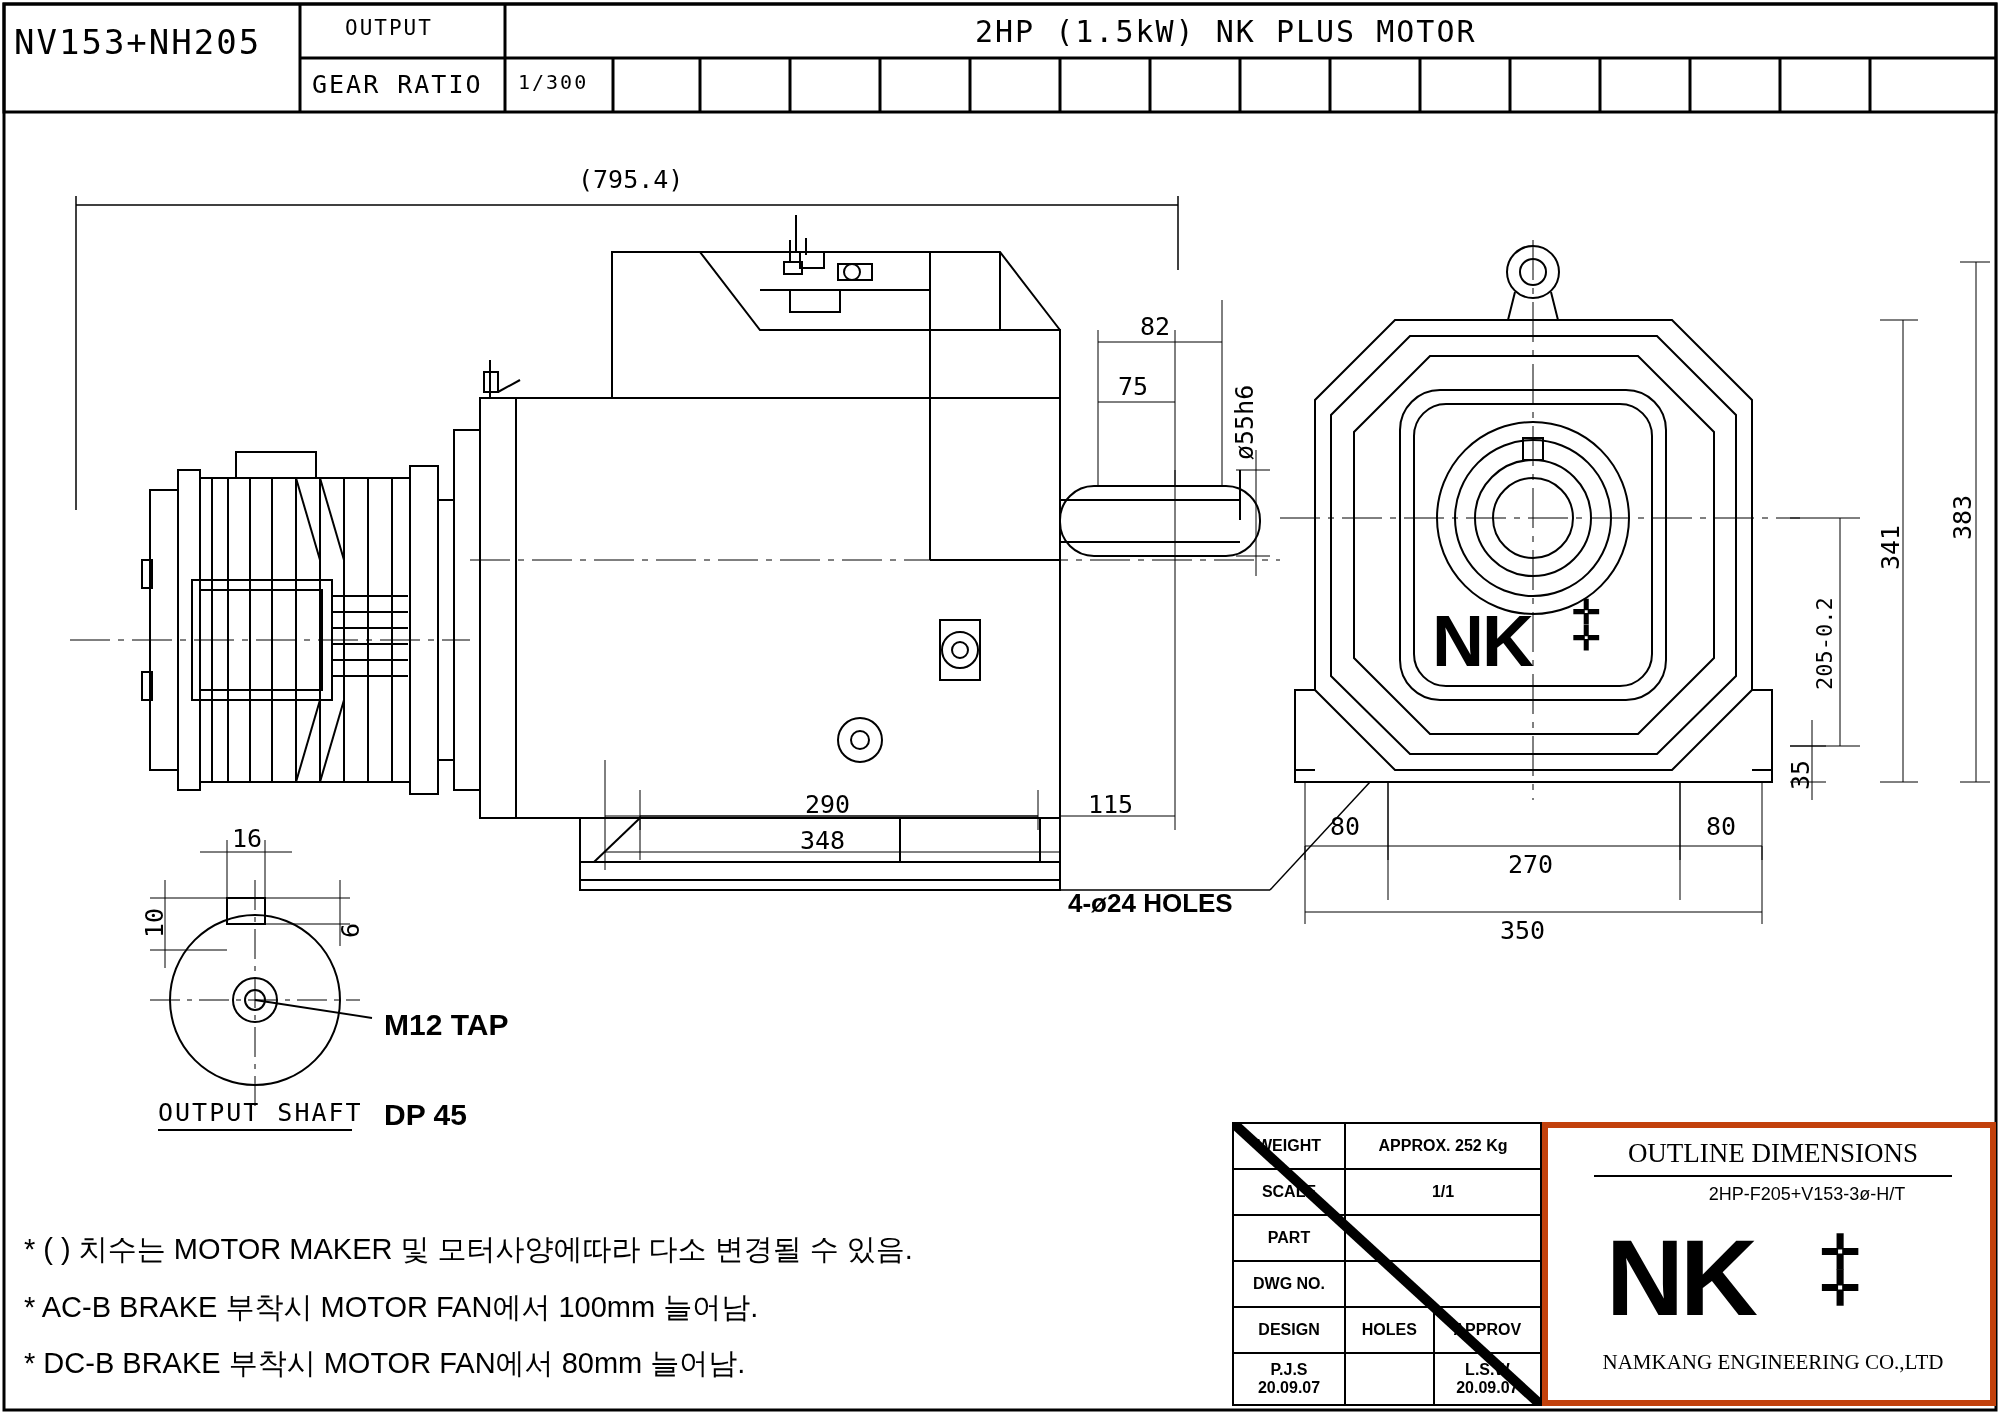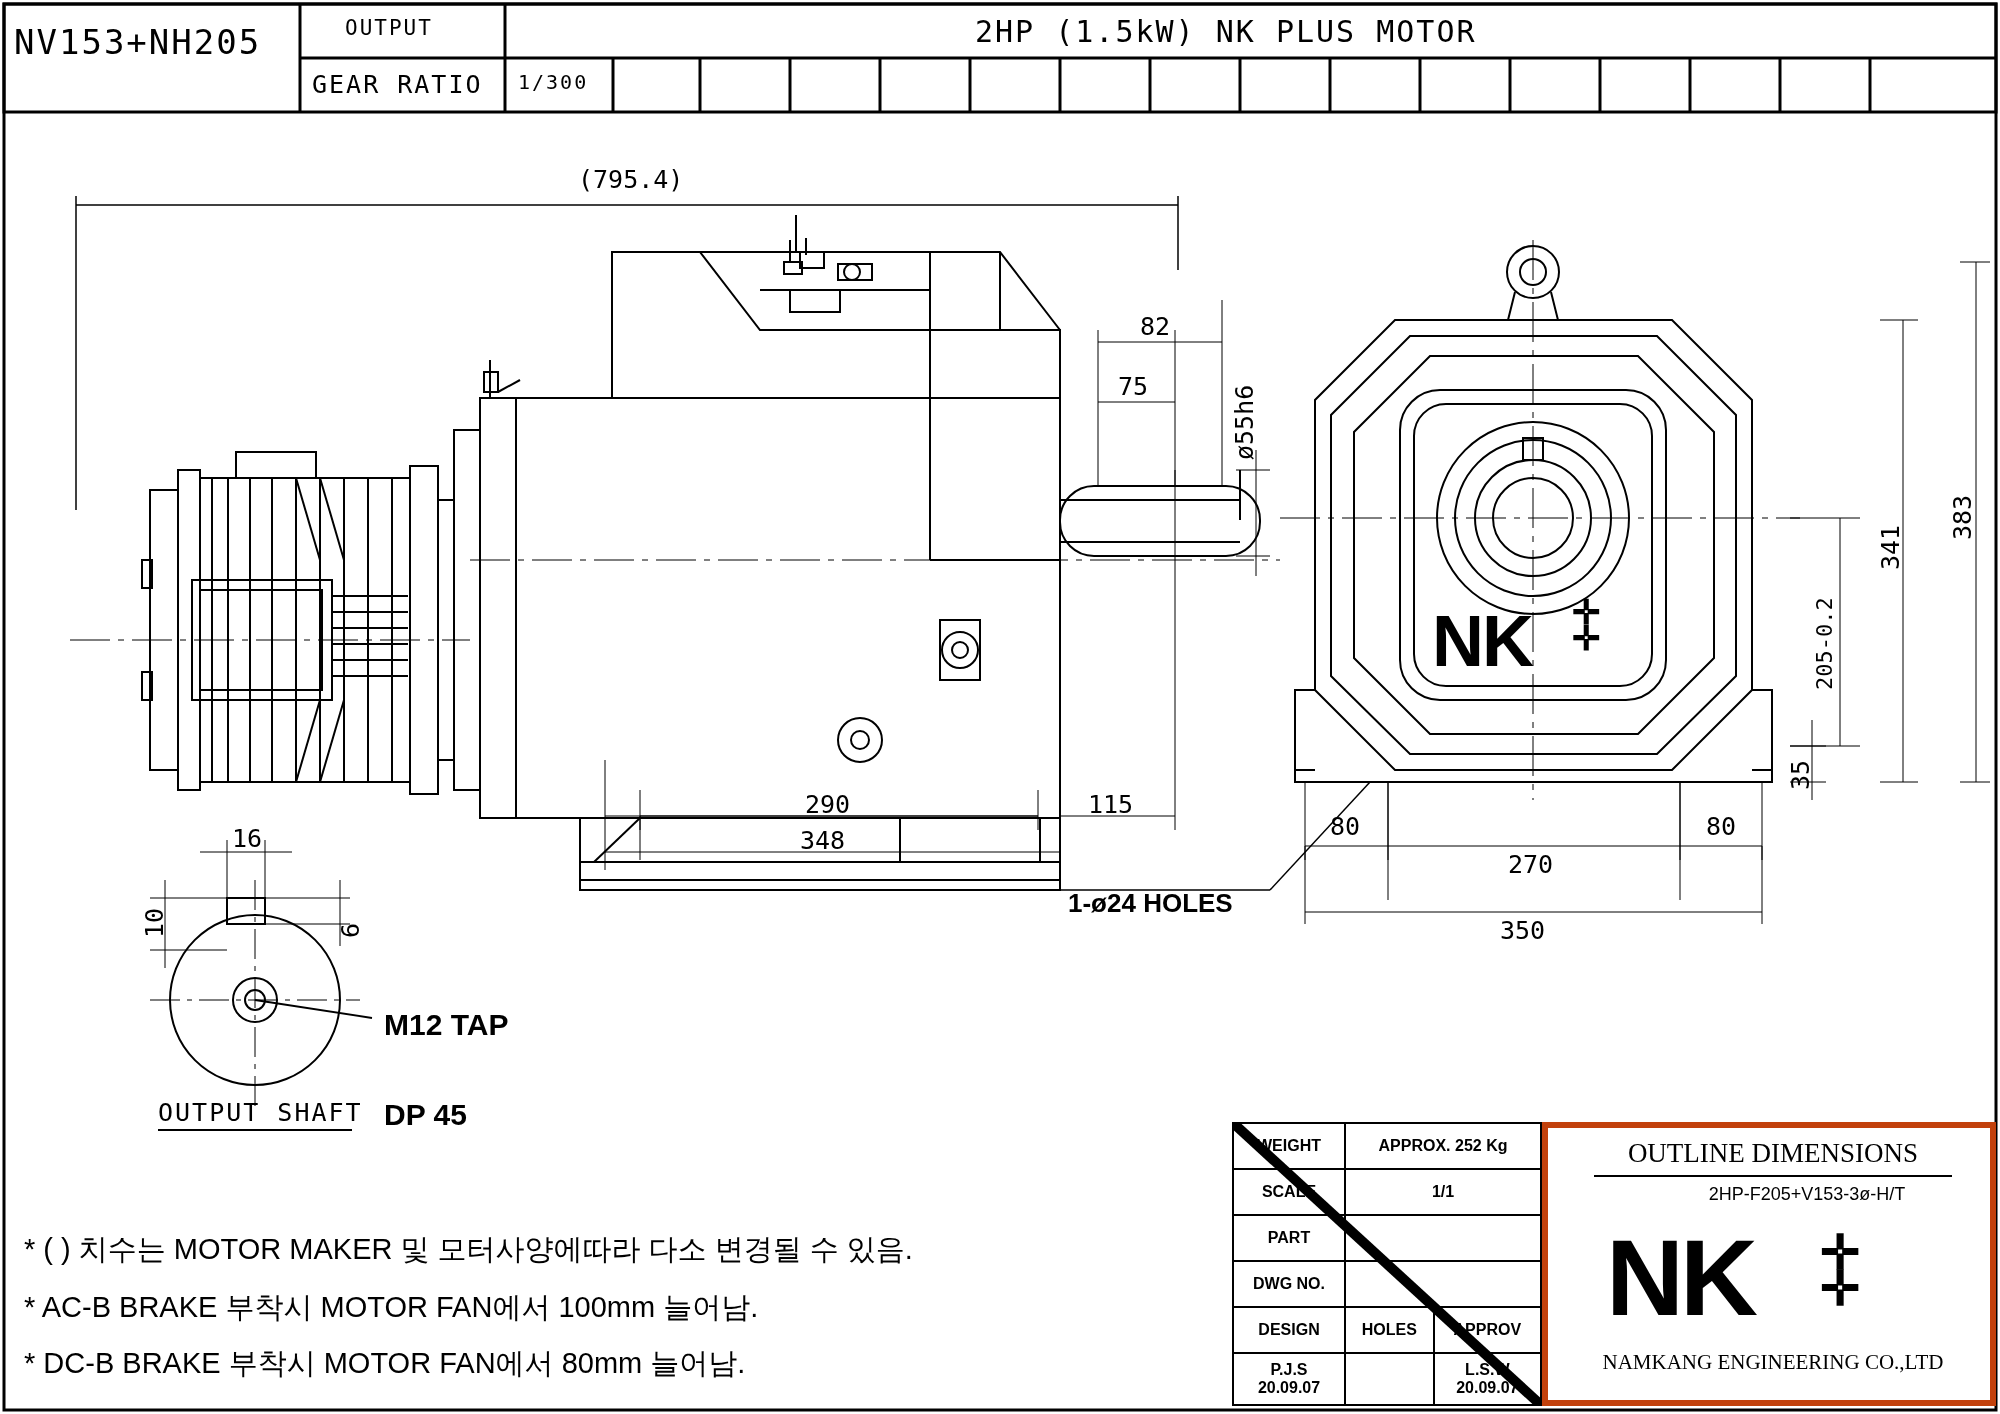--- a/index.html
+++ b/index.html
@@ -302,21 +302,21 @@
   <div class="lt dim" style="left:1948px; top:540px; transform:rotate(-90deg); transform-origin:left top;">383</div>
   <div class="lt dim" style="left:1876px; top:570px; transform:rotate(-90deg); transform-origin:left top;">341</div>
   <div class="lt dim" style="left:1812px; top:690px; transform:rotate(-90deg); transform-origin:left top; font-size:22px;">205-0.2</div>
   <div class="lt dim" style="left:1786px; top:790px; transform:rotate(-90deg); transform-origin:left top;">35</div>
 
   <div class="lt dim" style="left:1330px; top:812px;">80</div>
   <div class="lt dim" style="left:1706px; top:812px;">80</div>
   <div class="lt dim" style="left:1508px; top:850px;text-align:center;">270</div>
   <div class="lt dim" style="left:1500px; top:916px;">350</div>
 
-  <div class="lt bold" style="left:1068px; top:888px; font-size:26px;">1-ø24 HOLES</div>
+  <div class="lt bold" style="left:1068px; top:888px; font-size:26px;">4-ø24 HOLES</div>
 
   <div class="lt dim" style="left:232px; top:824px;">16</div>
   <div class="lt dim" style="left:140px; top:938px; transform:rotate(-90deg); transform-origin:left top;">10</div>
   <div class="lt dim" style="left:336px; top:938px; transform:rotate(-90deg); transform-origin:left top;">6</div>
 
   <div class="lt bold" style="left:384px; top:1008px; font-size:30px;">M12 TAP</div>
   <div class="lt bold" style="left:384px; top:1050px; font-size:30px;margin-top:48px;">DP 45</div>
   <div class="lt dim" style="left:158px; top:1098px; letter-spacing:2px;">OUTPUT SHAFT</div>
 
   <div class="lt nk-logo" style="left:1432px; top:600px; font-size:72px; letter-spacing:-2px;">NK</div>

